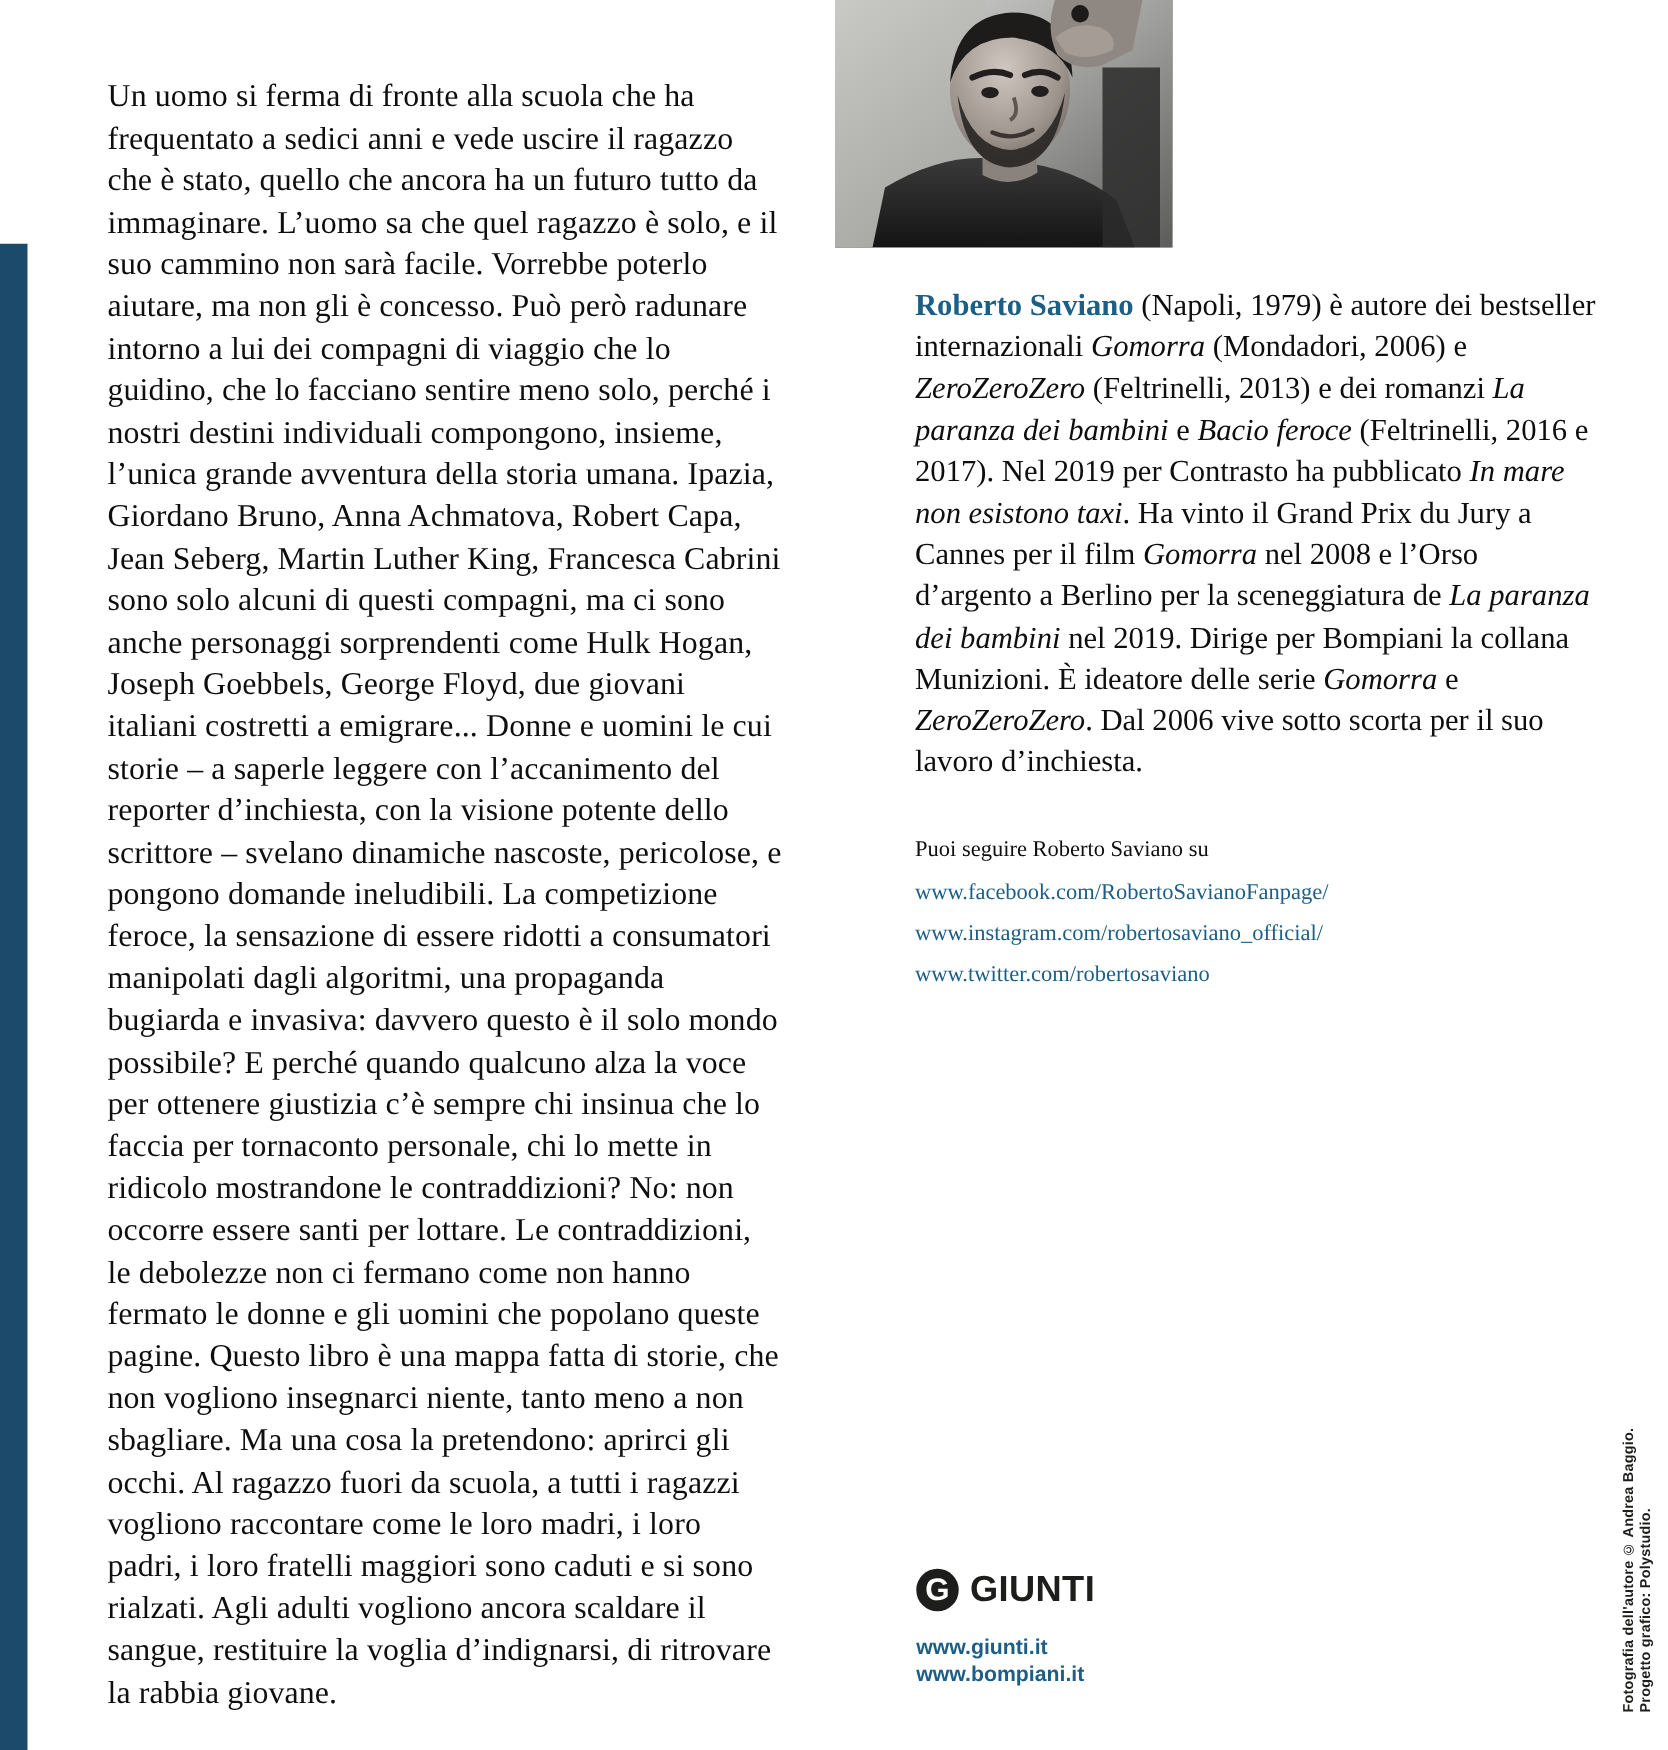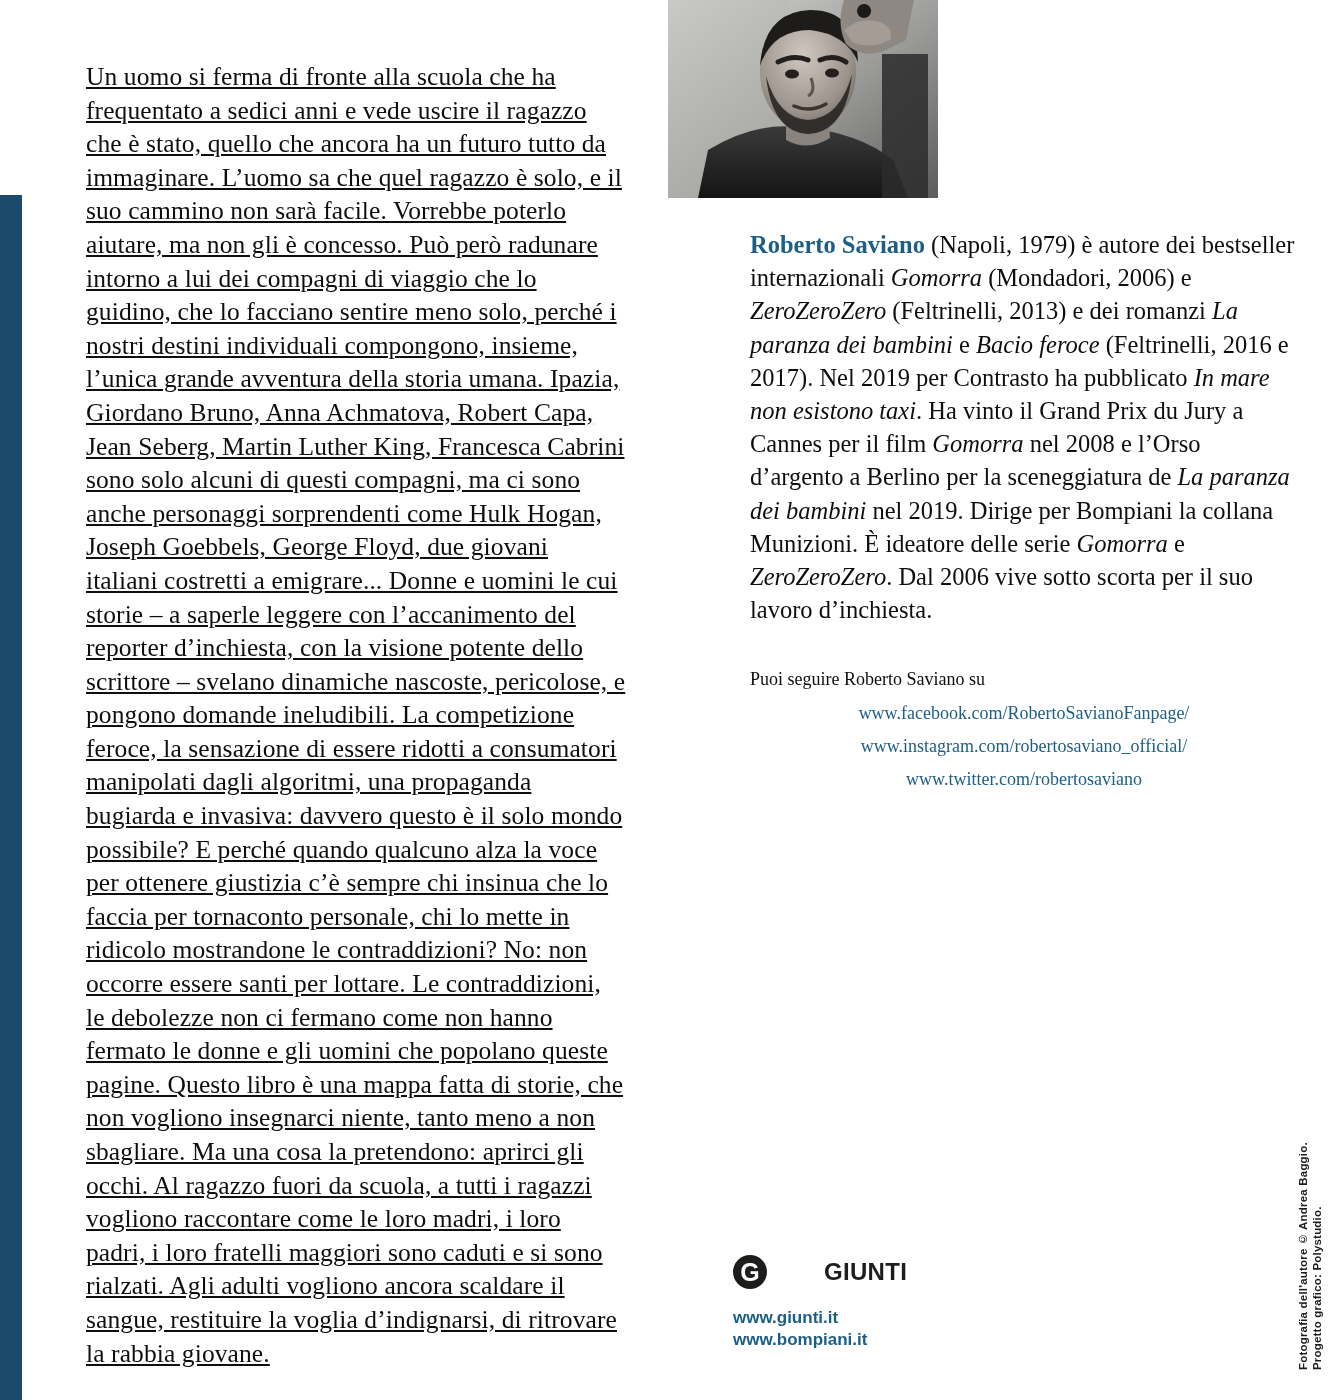--- a/index.html
+++ b/index.html
@@ -48,28 +48,27 @@
   
   .blurb {
     position: absolute;
     left: 86px;
     top: 60px;
     width: 540px;
     font-size: 25.5px;
     line-height: 33.6px;
     color: #0e0e0e;
     letter-spacing: 0.1px;
-    text-decoration: underline;
   }
   .blurb p { margin: 0; }
 
   
   .right-col {
     position: absolute;
-    left: 750px;
+    left: 732px;
     top: 228px;
     width: 548px;
     font-size: 24.5px;
     line-height: 33.2px;
     color: #0e0e0e;
   }
   .bio p { margin: 0; }
   .bio .name {
     color: #1b5e86;
     font-weight: bold;
@@ -79,21 +78,20 @@
   .follow {
     margin-top: 37px;
     font-size: 18px;
     line-height: 33.2px;
   }
   .follow p { margin: 0; }
   .follow a {
     color: #1b5e86;
     text-decoration: none;
     display: block;
-    text-align: center;
   }
 
   
   .publisher {
     position: absolute;
     left: 733px;
     top: 1255px;
     width: 330px;
   }
   .logo-row {
@@ -109,24 +107,23 @@
     color: #ffffff;
     font-family: "Liberation Sans", sans-serif;
     font-weight: bold;
     font-size: 25px;
     line-height: 34px;
     text-align: center;
   }
   .logo-word {
     font-family: "Liberation Sans", sans-serif;
     font-weight: bold;
-    font-size: 24px;
+    font-size: 29px;
     color: #1d1d1b;
     letter-spacing: 0.3px;
-    margin-left: 48px;
   }
   .publisher-links {
     margin-top: 18px;
     font-family: "Liberation Sans", sans-serif;
     font-size: 17px;
     line-height: 22px;
     color: #1b5e86;
     font-weight: bold;
   }
   .publisher-links a {

